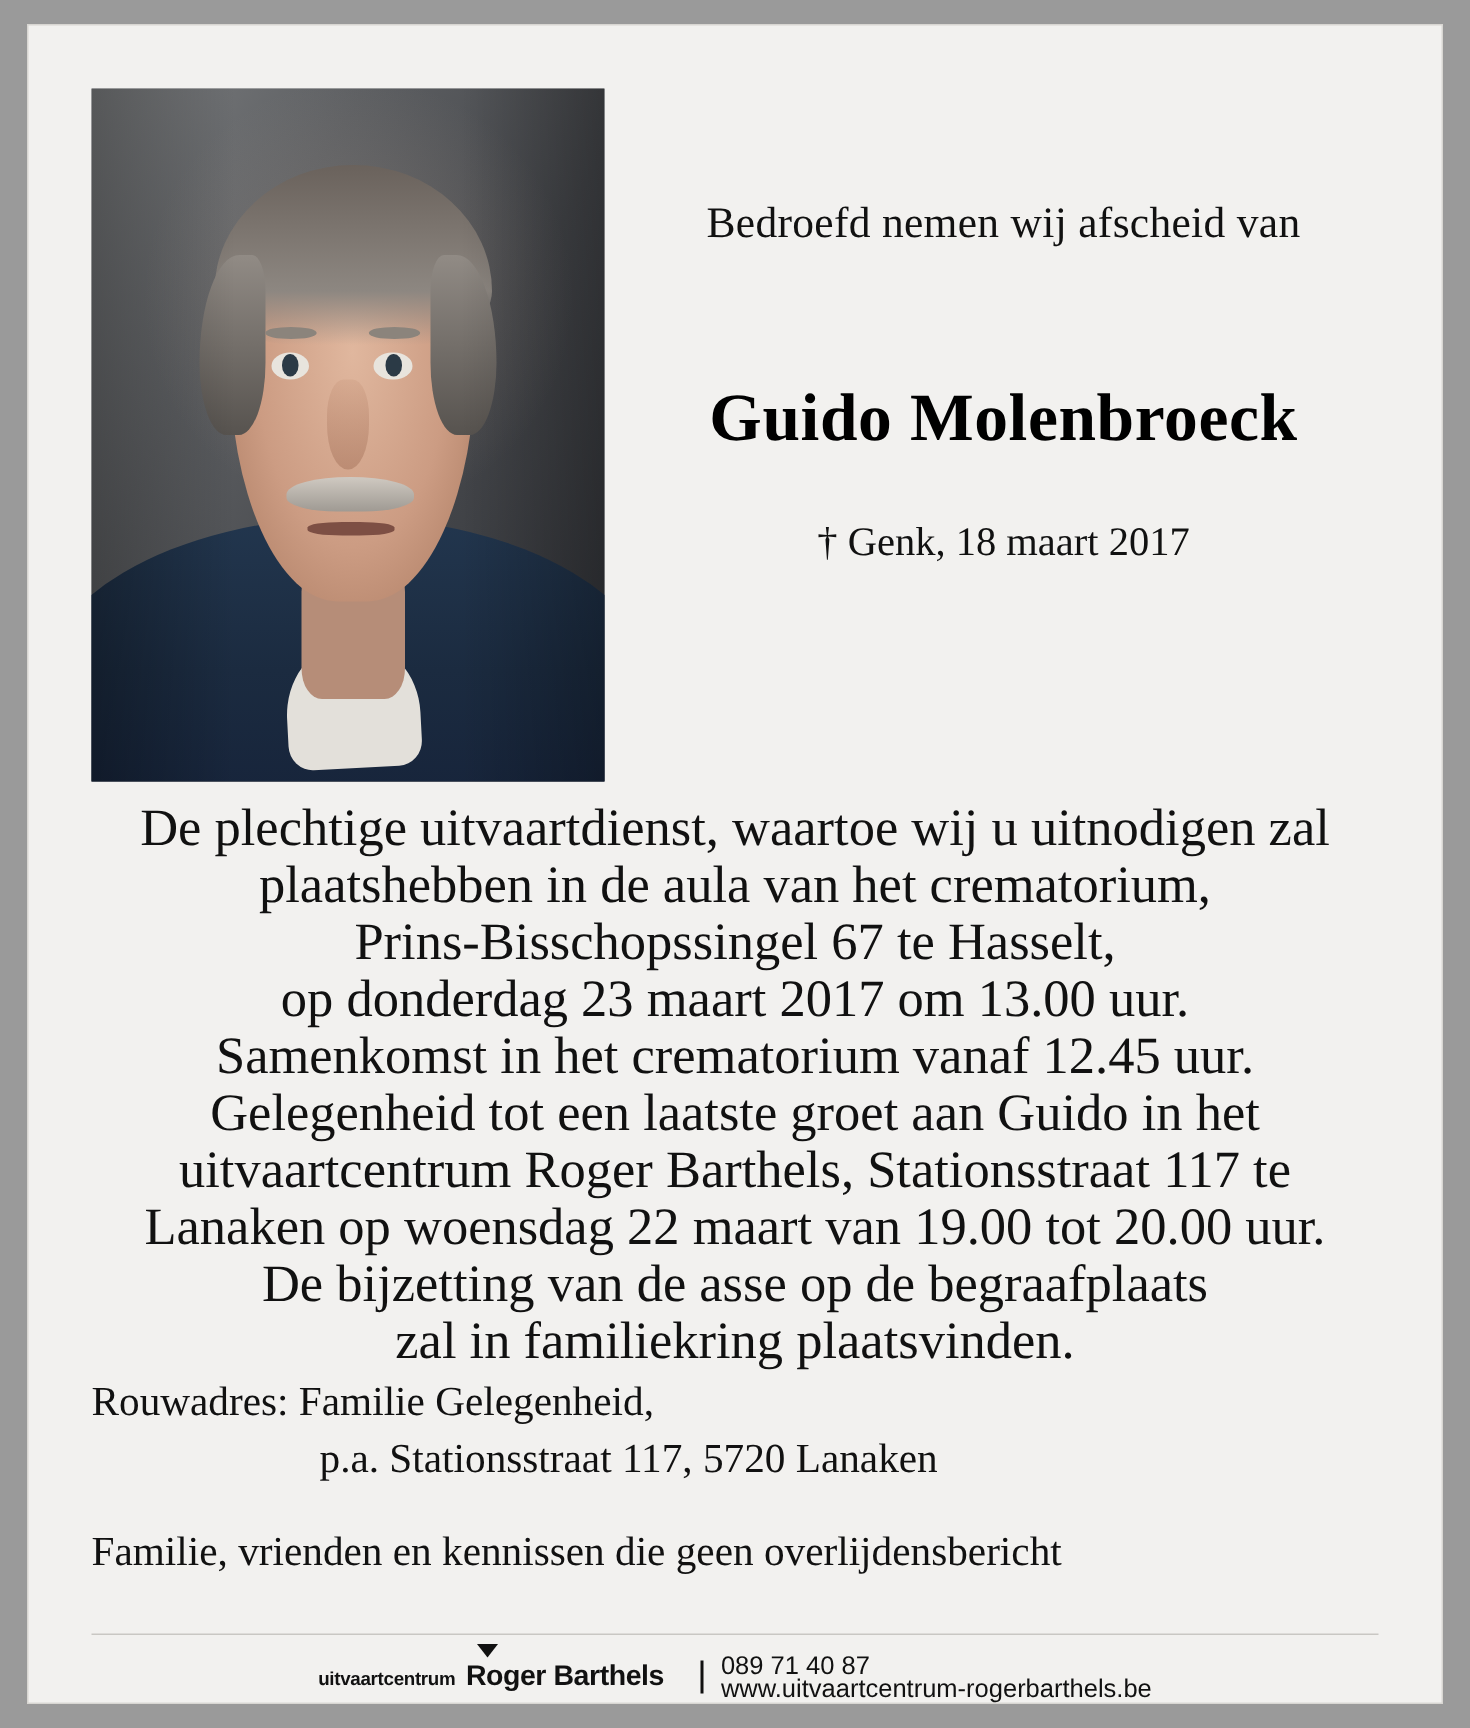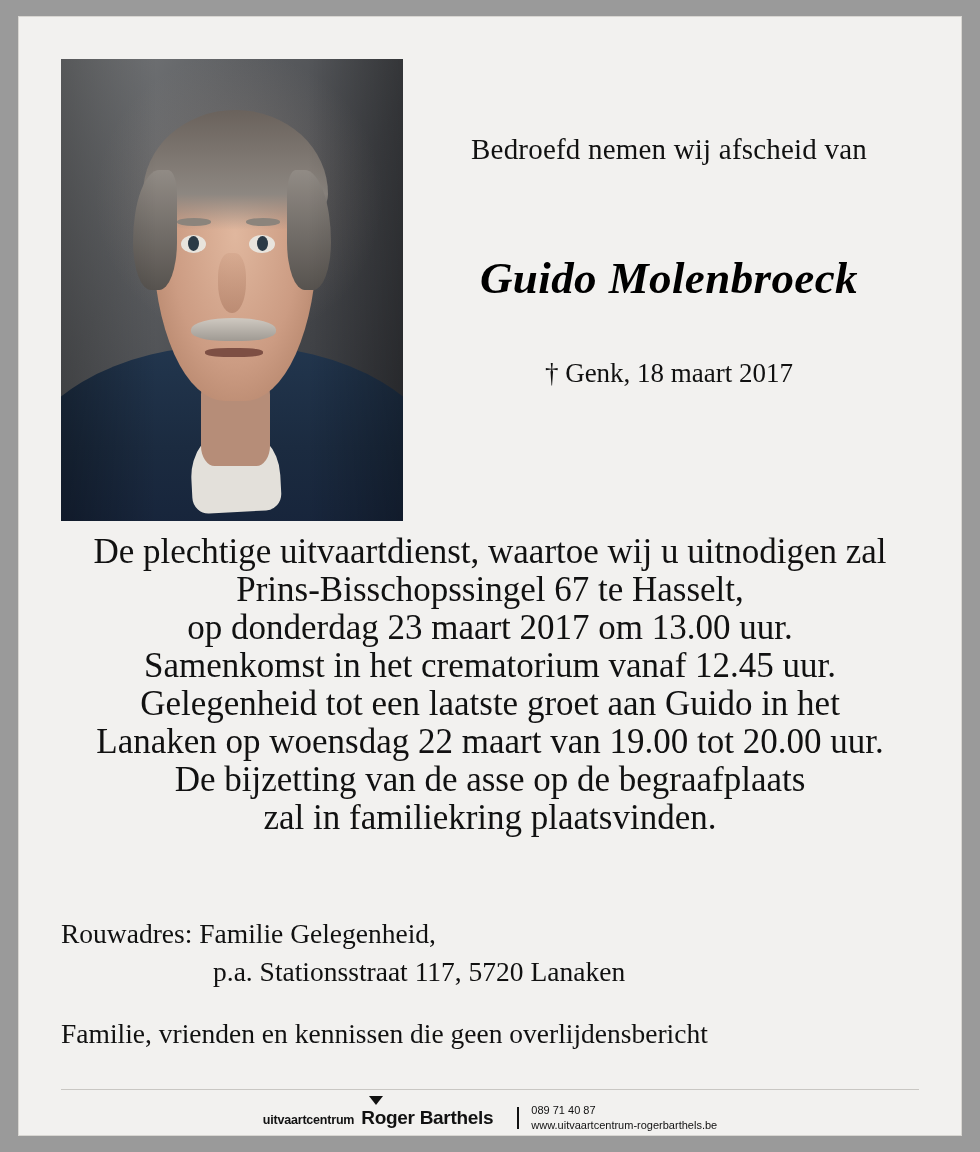--- a/index.html
+++ b/index.html
@@ -184,28 +184,27 @@
     letter-spacing: 0.2px;
     text-align: center;
   }
   .name {
     font-size: 45px;
     font-weight: bold;
     color: #000;
     margin-top: 86px;
     letter-spacing: 0.4px;
     white-space: nowrap;
-    font-style: italic;
   }
   .born, .died {
     font-size: 27px;
     color: #111;
   }
   .born { margin-top: 50px; }
-  .died { margin-top: 54px; text-align: center; }
+  .died { margin-top: 42px; text-align: center; }
 
   .body-text {
     position: absolute;
     left: 0;
     right: 0;
     top: 516px;
     text-align: center;
     font-size: 35px;
     line-height: 38px;
     color: #111;
@@ -280,21 +279,21 @@
     top: -11px;
     width: 0;
     height: 0;
     border-left: 7px solid transparent;
     border-right: 7px solid transparent;
     border-top: 9px solid #111;
   }
   .fo-contact {
     padding-left: 12px;
     font-family: "Liberation Sans", sans-serif;
-    font-size: 11px;
+    font-size: 17px;
     line-height: 15px;
     color: #111;
     text-align: left;
   }
 </style>
 </head>
 <body>
 
 <div class="card">
 
@@ -324,24 +323,26 @@
     <div class="header-text">
       <div class="intro">Bedroefd nemen wij afscheid van</div>
       <div class="name">Guido Molenbroeck</div>
       <div class="died">† Genk, 18 maart 2017</div>
     </div>
 
   </div>
 
   <div class="body-text">
     <div>De plechtige uitvaartdienst, waartoe wij u uitnodigen zal</div>
+    <div>plaatshebben in de aula van het crematorium,</div>
     <div>Prins-Bisschopssingel 67 te Hasselt,</div>
     <div>op donderdag 23 maart 2017 om 13.00 uur.</div>
     <div>Samenkomst in het crematorium vanaf 12.45 uur.</div>
     <div>Gelegenheid tot een laatste groet aan Guido in het</div>
+    <div>uitvaartcentrum Roger Barthels, Stationsstraat 117 te</div>
     <div>Lanaken op woensdag 22 maart van 19.00 tot 20.00 uur.</div>
     <div>De bijzetting van de asse op de begraafplaats</div>
     <div>zal in familiekring plaatsvinden.</div>
   </div>
 
   <div class="address">
     <div>Rouwadres: Familie Gelegenheid,</div>
     <div class="line2">p.a. Stationsstraat 117, 5720 Lanaken</div>
   </div>
 

